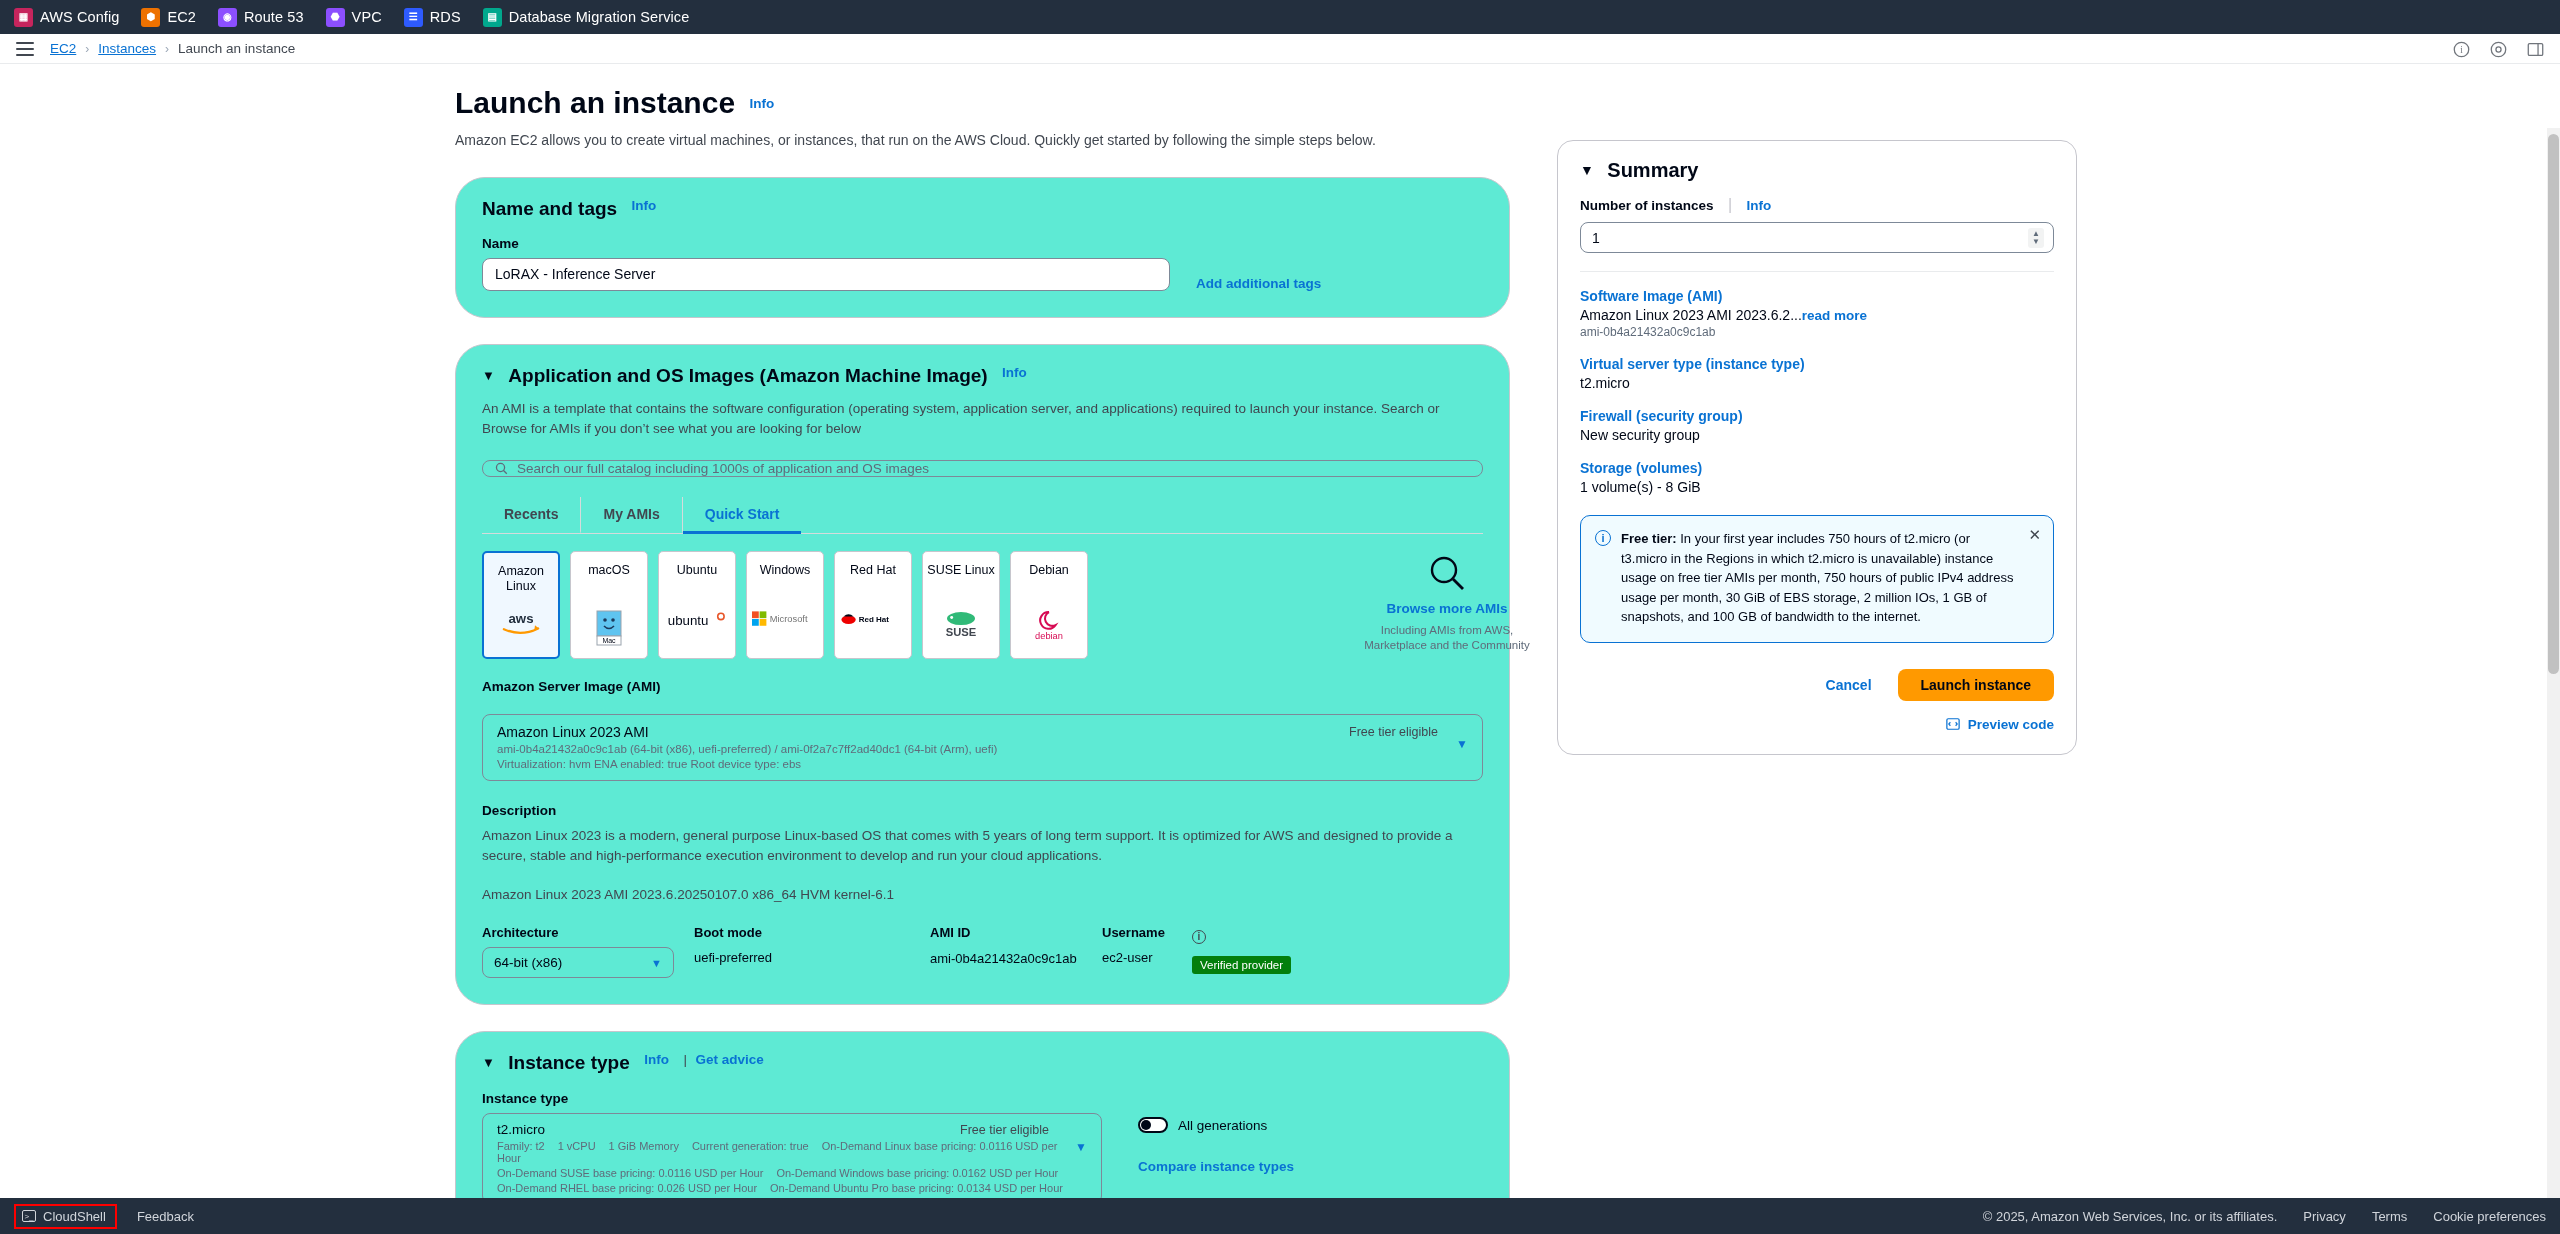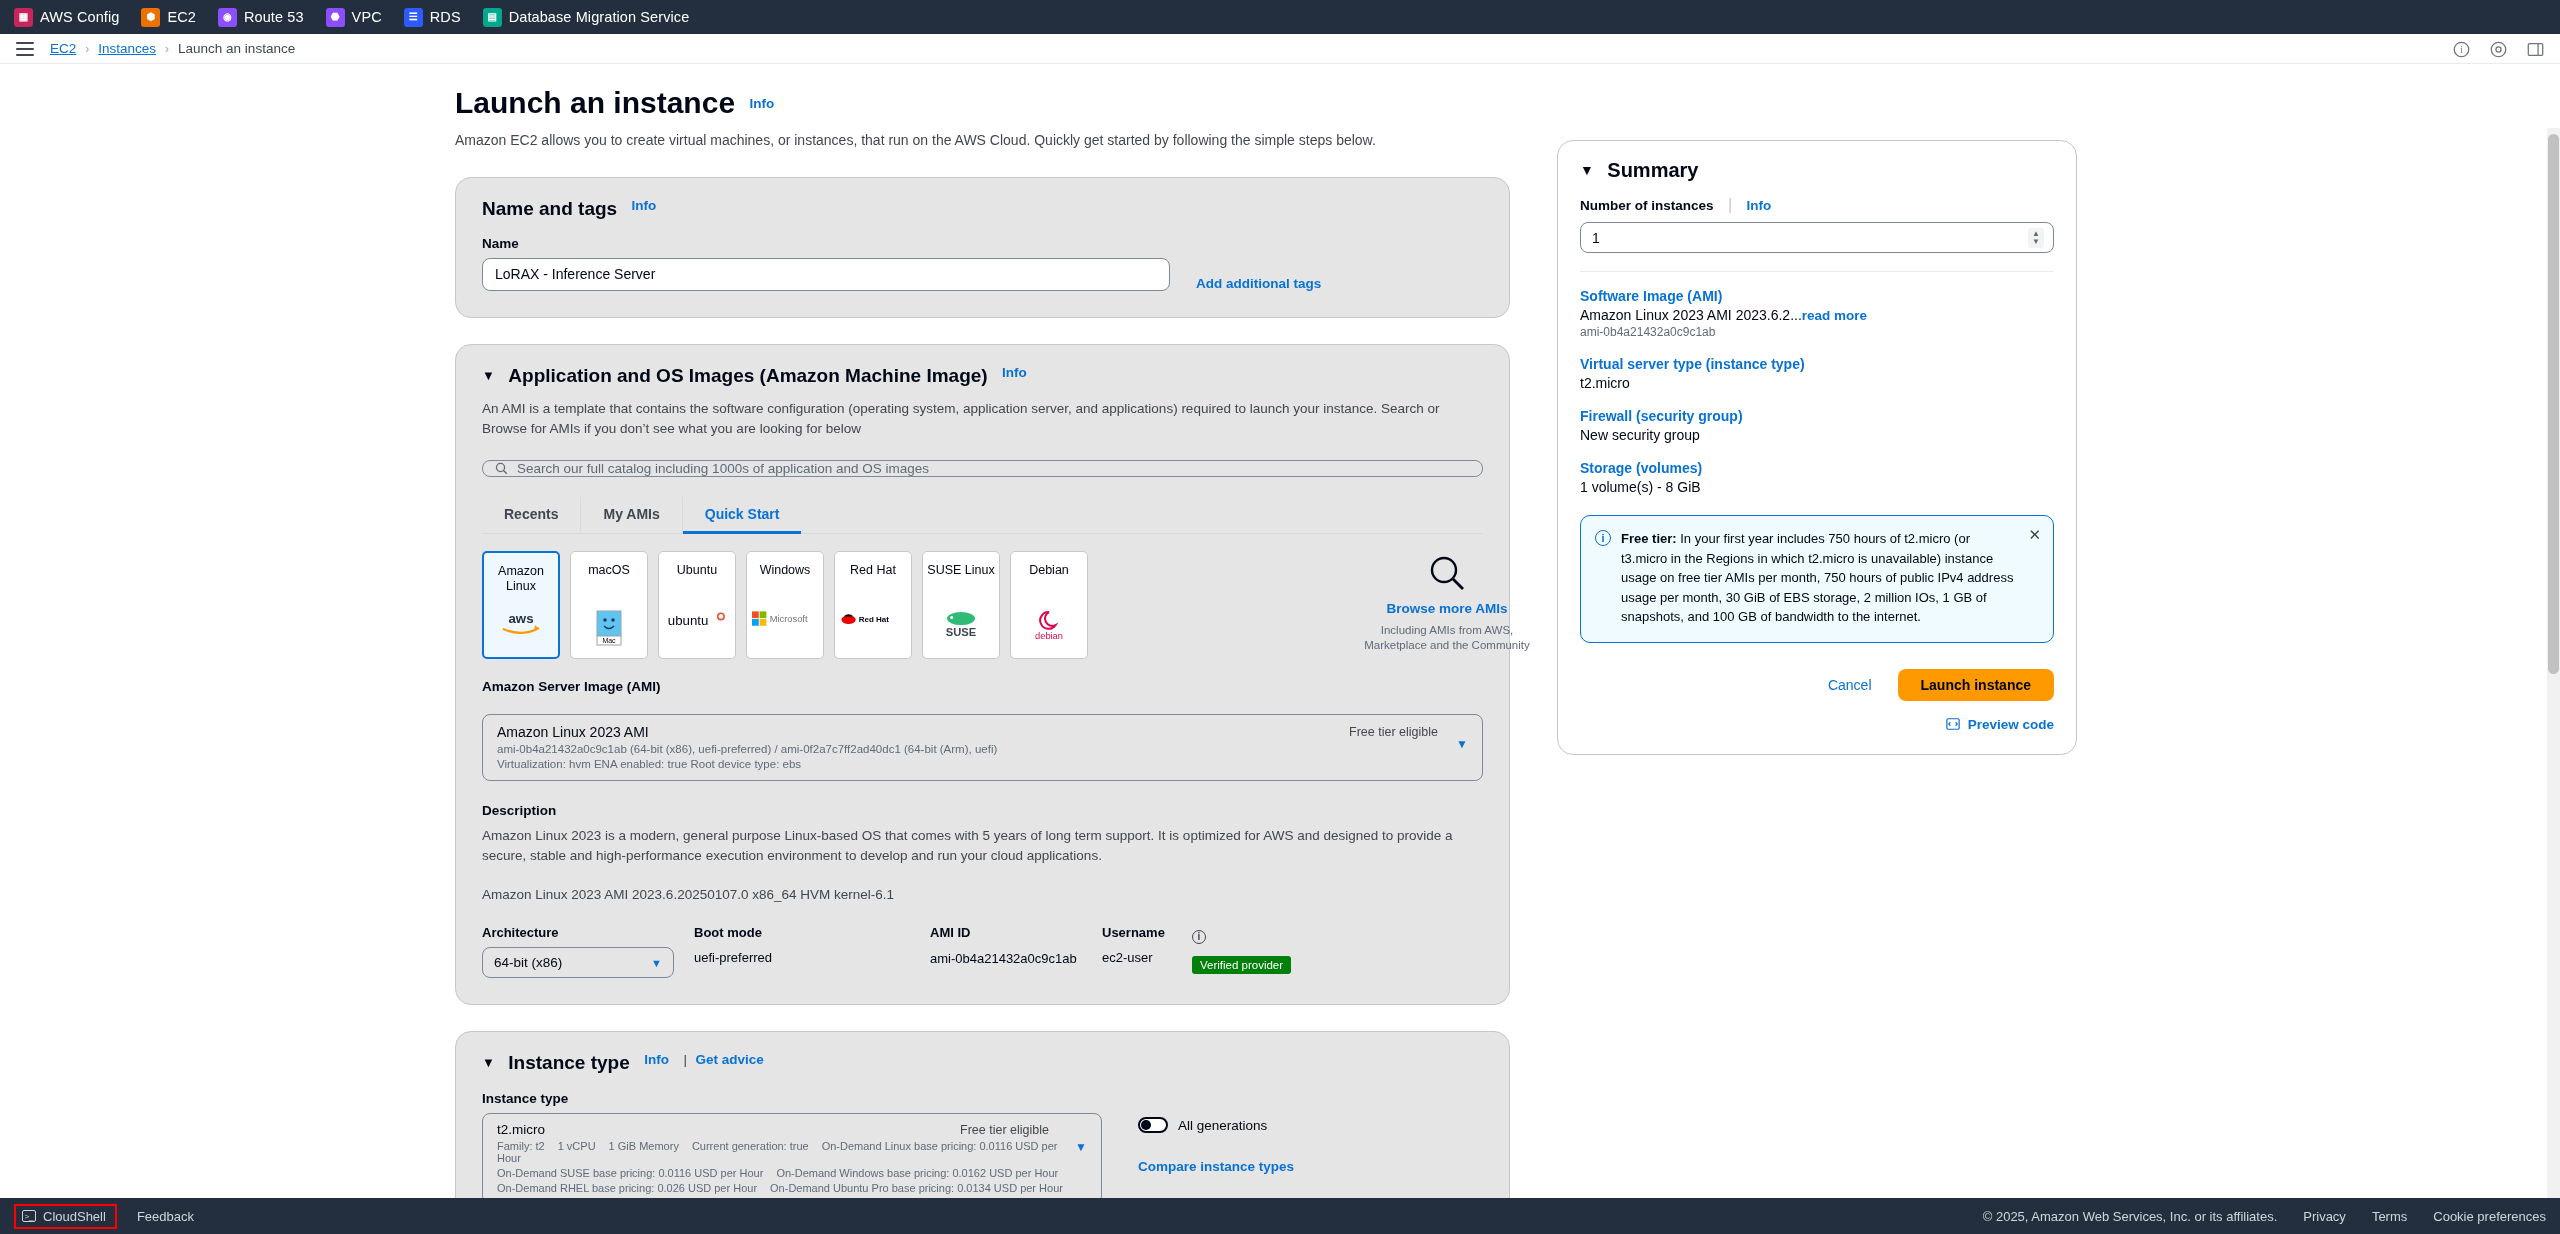--- a/index.html
+++ b/index.html
@@ -44,21 +44,21 @@
   .main { position: relative; height: 1160px; background: #fff; }
   .col-form { position: absolute; left: 455px; top: 22px; width: 1055px; }
   .col-summary { position: absolute; left: 1557px; top: 76px; width: 520px; }
 
   .page-title { font-size: 30px; font-weight: 700; color: #000716; display: inline-block; }
   .info-link { color: #0972d3; font-size: 13.5px; font-weight: 700; cursor: pointer;
     margin-left: 10px; vertical-align: 5px; }
   .page-sub { font-size: 14px; color: #414750; margin-top: 11px; line-height: 1.4; }
 
   .card {
-    border: 1px solid #c6c6cd; border-radius: 16px; background: #e5e5e5;
+    border: 1px solid #c6c6cd; border-radius: 30px; background: #5eead4;
     padding: 20px 26px 26px 26px; margin-top: 26px;
   }
   .card-h { font-size: 19px; font-weight: 700; color: #000716; display: inline-block; }
   .caret { display: inline-block; font-size: 13px; color: #000716; margin-right: 9px;
     vertical-align: 2px; cursor: pointer; }
   .field-label { font-size: 13.5px; font-weight: 700; color: #000716; margin-bottom: 7px; }
   .txtinput {
     border: 1px solid #7d8998; border-radius: 8px; height: 33px; background: #fff;
     display: flex; align-items: center; padding: 0 12px;
     font-size: 14px; color: #000716;
@@ -154,21 +154,21 @@
     padding: 13px 14px 15px 14px; position: relative; display: flex; gap: 10px; }
   .alert-txt { font-size: 13px; color: #000716; line-height: 1.5; padding-right: 22px; }
   .alert-x { position: absolute; right: 12px; top: 11px; font-size: 15px;
     color: #414750; cursor: pointer; line-height: 1; }
   .info-circ { width: 16px; height: 16px; border: 1.4px solid #0972d3; border-radius: 50%;
     display: flex; align-items: center; justify-content: center; color: #0972d3;
     font-size: 11px; font-weight: 700; flex: 0 0 auto; margin-top: 1px; }
 
   .actions { display: flex; align-items: center; justify-content: flex-end;
     gap: 26px; margin-top: 26px; }
-  .btn-plain { font-size: 14px; color: #0972d3; font-weight: 400; cursor: pointer; }
+  .btn-plain { font-size: 14px; color: #0972d3; font-weight: 700; cursor: pointer; }
   .btn-launch { background: #ff9900; color: #000716; font-size: 14px; font-weight: 700;
     border-radius: 8px; padding: 8px 23px; cursor: pointer; border: none; }
   .preview { display: flex; align-items: center; justify-content: flex-end;
     gap: 8px; margin-top: 16px; }
 
   
   .footer { position: absolute; left: 0; bottom: 0; width: 2560px; height: 36px;
     background: #232f3e; display: flex; align-items: center; padding: 0 14px; }
   .cshell { border: 2px solid #ff0000; padding: 3px 9px 3px 6px; display: flex;
     align-items: center; gap: 7px; cursor: pointer; }

